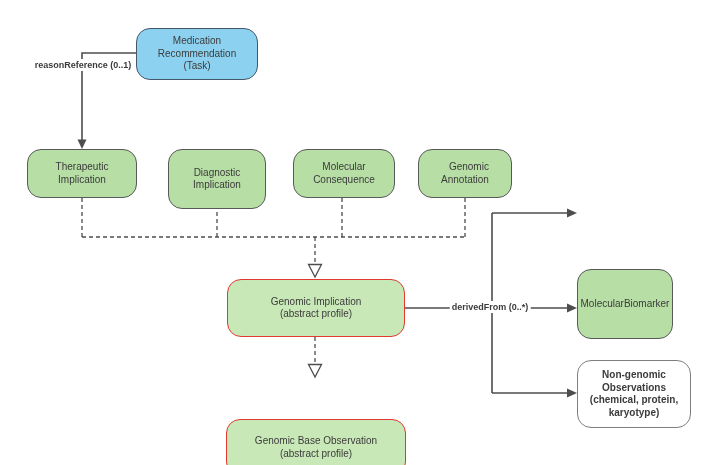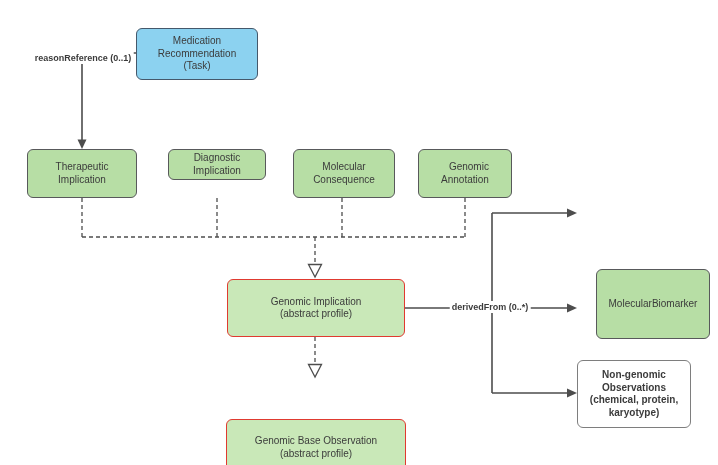--- a/index.html
+++ b/index.html
@@ -37,21 +37,21 @@
     fill: none;
     stroke: var(--line-color);
     stroke-width: 1.3;
     stroke-dasharray: 4 3;
   }
   .filled-arrow { fill: var(--line-color); stroke: none; }
   .hollow-arrow { fill: #ffffff; stroke: var(--line-color); stroke-width: 1.3; }
   .node {
     position: absolute;
     box-sizing: border-box;
-    border-radius: 6px;
+    border-radius: 14px;
     display: flex;
     align-items: center;
     justify-content: center;
     text-align: center;
     font-size: 10px;
     line-height: 12.5px;
     color: var(--text-color);
     white-space: pre-line;
     padding: 2px;
   }
@@ -94,46 +94,46 @@
     <path class="solid-line" d="M405,308 L492,308"></path>
     <path class="solid-line" d="M492,213 L492,393"></path>
     <path class="solid-line" d="M492,213 L568,213"></path>
     <polygon class="filled-arrow" points="577,213 567,208.5 567,217.5"></polygon>
     <path class="solid-line" d="M492,308 L568,308"></path>
     <polygon class="filled-arrow" points="577,308 567,303.5 567,312.5"></polygon>
     <path class="solid-line" d="M492,393 L568,393"></path>
     <polygon class="filled-arrow" points="577,393 567,388.5 567,397.5"></polygon>
   </svg>
 
-  <div class="edge-label" style="left:83px; top:58px;">reasonReference (0..1)</div>
+  <div class="edge-label" style="left:83px; top:65px;">reasonReference (0..1)</div>
   <div class="edge-label" style="left:490px; top:307px;">derivedFrom (0..*)</div>
 
   <div class="node node-blue" style="left:136px; top:28px; width:122px; height:52px;">Medication
 Recommendation
 (Task)</div>
 
   <div class="node node-green" style="left:27px; top:149px; width:110px; height:49px;">Therapeutic
 Implication</div>
 
-  <div class="node node-green" style="left:168px; top:149px; width:98px; height:31px;">Diagnostic
+  <div class="node node-green" style="left:168px; top:149px; width:98px; height:60px;">Diagnostic
 Implication</div>
 
   <div class="node node-green" style="left:293px; top:149px; width:102px; height:49px;">Molecular
 Consequence</div>
 
   <div class="node node-green" style="left:418px; top:149px; width:94px; height:49px;text-align:right;">Genomic
 Annotation</div>
 
   <div class="node node-abstract" style="left:227px; top:279px; width:178px; height:58px;">Genomic Implication
 (abstract profile)</div>
 
   <div class="node node-abstract" style="left:226px; top:379px; width:180px; height:57px;margin-top:40px;">Genomic Base Observation
 (abstract profile)</div>
 
 
-  <div class="node node-green" style="left:577px; top:269px; width:114px; height:70px;margin-left:19px;">MolecularBiomarker</div>
+  <div class="node node-green" style="left:577px; top:269px; width:96px; height:70px;">MolecularBiomarker</div>
 
   <div class="node node-white" style="left:577px; top:360px; width:114px; height:68px;font-weight:bold;">Non-genomic
 Observations
 (chemical, protein,
 karyotype)</div>
 
 </div>
 
 </body></html>

